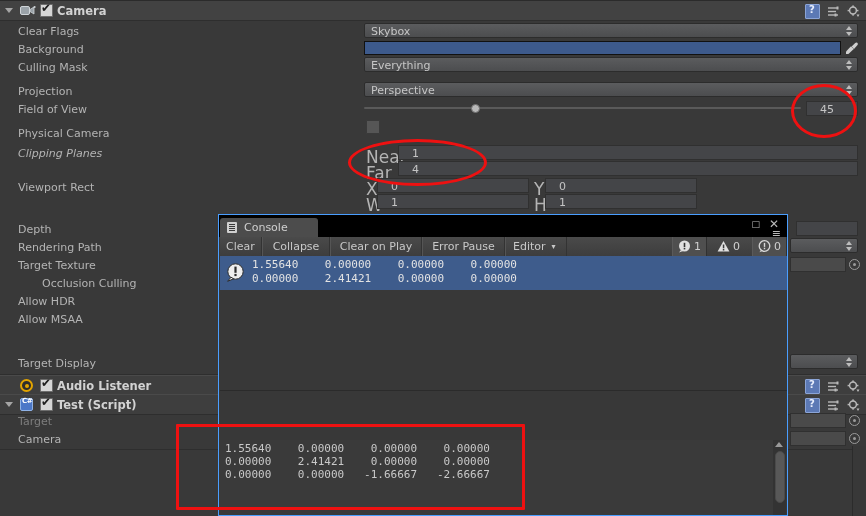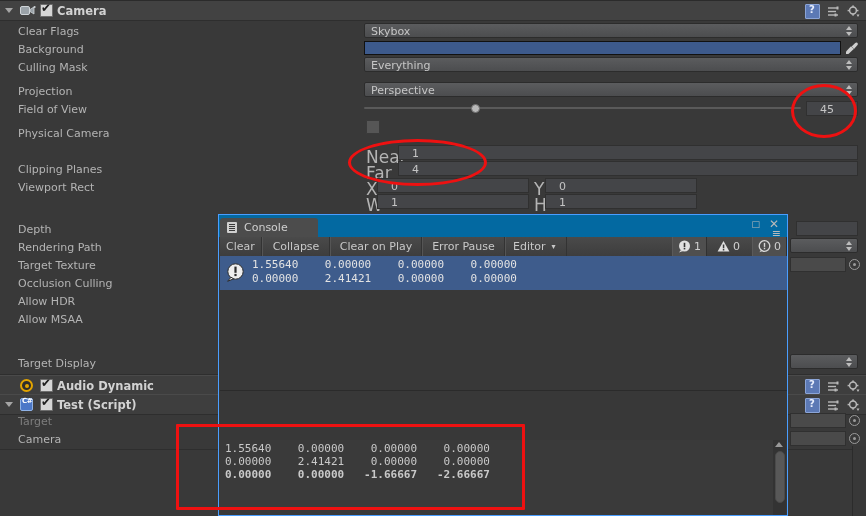--- a/index.html
+++ b/index.html
@@ -71,21 +71,21 @@
   .cs-icon:after{content:"C#";position:absolute;left:1px;top:-2px;font-size:7px;color:#fff;font-weight:bold;letter-spacing:-0.5px;}
 
   .camera-glyph{position:absolute;width:16px;height:11px;}
 
   
   #insp-scroll{position:absolute;right:0;top:446px;width:13px;height:70px;background:#383838;border-left:1px solid #2b2b2b;}
 
   
   #console{position:absolute;left:218px;top:214px;width:570px;height:302px;
      background:#383838;border:1px solid #4a9eff;box-sizing:border-box;}
-  #console-titlebar{position:absolute;left:0;top:0;width:568px;height:22px;background:#0369a1;}
+  #console-titlebar{position:absolute;left:0;top:0;width:568px;height:22px;background:#000000;}
   .tab{position:absolute;left:1px;top:3px;width:98px;height:19px;background:#4c4c4c;
      border-top-left-radius:3px;border-top-right-radius:3px;}
   .tab .lbl{position:absolute;left:24px;top:3px;font-size:11px;color:#cfcfcf;}
   .tab .ticon{position:absolute;left:7px;top:4px;width:10px;height:11px;background:#d0d0d0;border-radius:1px;}
   .tab .ticon:after{content:"";position:absolute;left:2px;top:2px;width:6px;height:1px;background:#3a3a3a;
      box-shadow:0 2px 0 #3a3a3a,0 4px 0 #3a3a3a,0 6px 0 #3a3a3a;}
 
   .winbtn{position:absolute;font-size:10px;color:#b9b9b9;cursor:default;}
 
   #console-toolbar{position:absolute;left:1px;top:22px;width:567px;height:19px;
@@ -190,21 +190,21 @@
   <div class="row-label" style="top:103px;">Field of View</div>
   <div class="slider-track" style="left:364px;top:107px;width:437px;"></div>
   <div class="slider-knob" style="left:471px;top:104px;"></div>
   <div class="field" style="left:806px;top:101px;width:52px;">
     <span class="val">45</span>
   </div>
 
   <div class="row-label" style="top:127px;">Physical Camera</div>
   <div class="cb empty" style="left:366px;top:120px;width:12px;height:12px;"></div>
 
-  <div class="row-label" style="top:163px;">Clipping Planes</div>
+  <div class="row-label" style="top:147px;font-style:italic;">Clipping Planes</div>
   <div class="inline-lbl" style="left:366px;top:147px;">Near</div>
   <div class="field" style="left:398px;top:145px;width:460px;">
     <span class="val">1</span>
   </div>
   <div class="inline-lbl" style="left:366px;top:163px;">Far</div>
   <div class="field" style="left:398px;top:161px;width:460px;">
     <span class="val">4</span>
   </div>
 
   <div class="row-label" style="top:181px;">Viewport Rect</div>
@@ -230,38 +230,38 @@
 
   <div class="row-label" style="top:241px;">Rendering Path</div>
   <div class="popup" style="left:790px;top:238px;width:68px;">
     <span class="arrows"></span>
   </div>
 
   <div class="row-label" style="top:259px;">Target Texture</div>
   <div class="objfield" style="left:790px;top:257px;width:56px;"></div>
   <div class="objdot" style="left:849px;top:259px;"></div>
 
-  <div class="row-label" style="top:277px;">Occlusion Culling</div>
+  <div class="row-label" style="top:277px;margin-left:24px;">Occlusion Culling</div>
 
   <div class="row-label" style="top:295px;">Allow HDR</div>
 
   <div class="row-label" style="top:313px;">Allow MSAA</div>
 
 
   <div class="row-label" style="top:357px;">Target Display</div>
   <div class="popup" style="left:790px;top:354px;width:68px;">
     <span class="arrows"></span>
   </div>
 
   <div class="sep" style="top:374px;"></div>
 
   <div class="comp-header" style="top:375px;">
     <span class="audio-icon" style="left:20px;top:3px;"></span>
     <span class="cb tick" style="left:40px;top:3px;"></span>
-    <span class="comp-title" style="left:57px;top:3px;">Audio Dynamic</span>
+    <span class="comp-title" style="left:57px;top:3px;">Audio Listener</span>
     <span class="icon-btns">
       <span class="ib help"></span>
       <span class="ib preset">
         <svg width="13" height="13" viewBox="0 0 13 13">
           <line x1="1" y1="3" x2="11" y2="3" stroke="#b9b9b9" stroke-width="1.4"></line>
           <line x1="1" y1="6.5" x2="9" y2="6.5" stroke="#b9b9b9" stroke-width="1.4"></line>
           <line x1="1" y1="10" x2="11" y2="10" stroke="#b9b9b9" stroke-width="1.4"></line>
           <rect x="9.5" y="1.5" width="2" height="3" fill="#b9b9b9"></rect>
           <rect x="7.5" y="8.5" width="2" height="3" fill="#b9b9b9"></rect>
         </svg>
@@ -385,21 +385,21 @@
       <span class="msg-text">1.55640    0.00000    0.00000    0.00000</span>
       <span class="msg-text" style="top:16px;">0.00000    2.41421    0.00000    0.00000</span>
     </div>
   </div>
 
   <div id="console-split"></div>
 
   <div id="console-detail">
     <span class="detail-text" style="top:2px;">1.55640    0.00000    0.00000    0.00000</span>
     <span class="detail-text" style="top:15px;">0.00000    2.41421    0.00000    0.00000</span>
-    <span class="detail-text" style="top:28px;font-weight:bold;">0.00000    0.00000   -1.66667   -2.66667</span>
+    <span class="detail-text" style="top:28px;">0.00000    0.00000   -1.66667   -2.66667</span>
   </div>
 
   <div id="detail-scroll">
     <span class="sb-up"></span>
     <span class="sb-thumb"></span>
   </div>
 </div>
 
 <div class="anno ellipse" style="left:791px;top:84px;width:60px;height:48px;"></div>
 <div class="anno ellipse" style="left:348px;top:139px;width:133px;height:41px;"></div>

